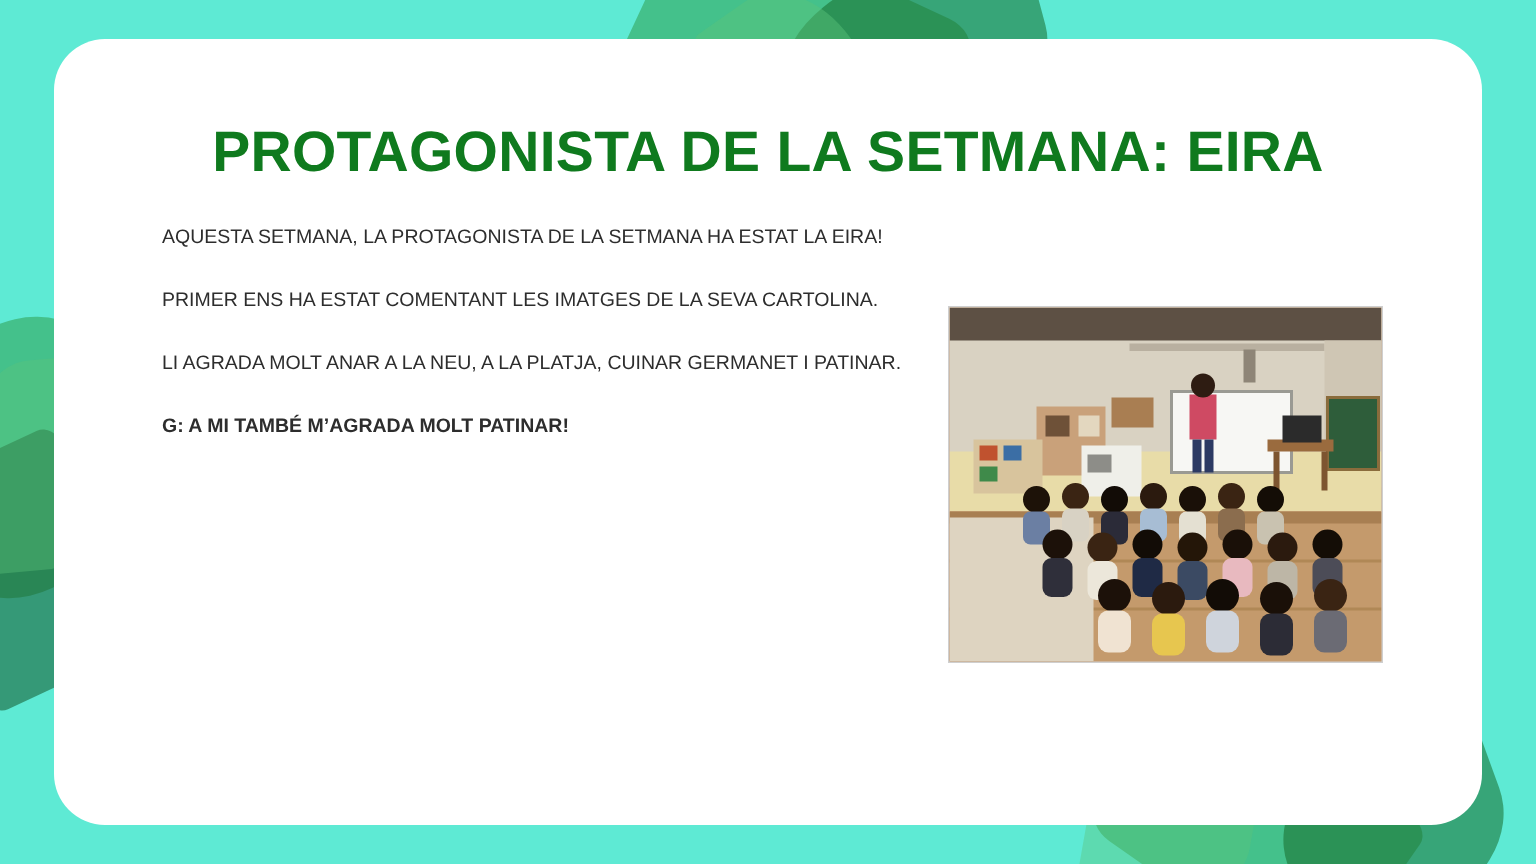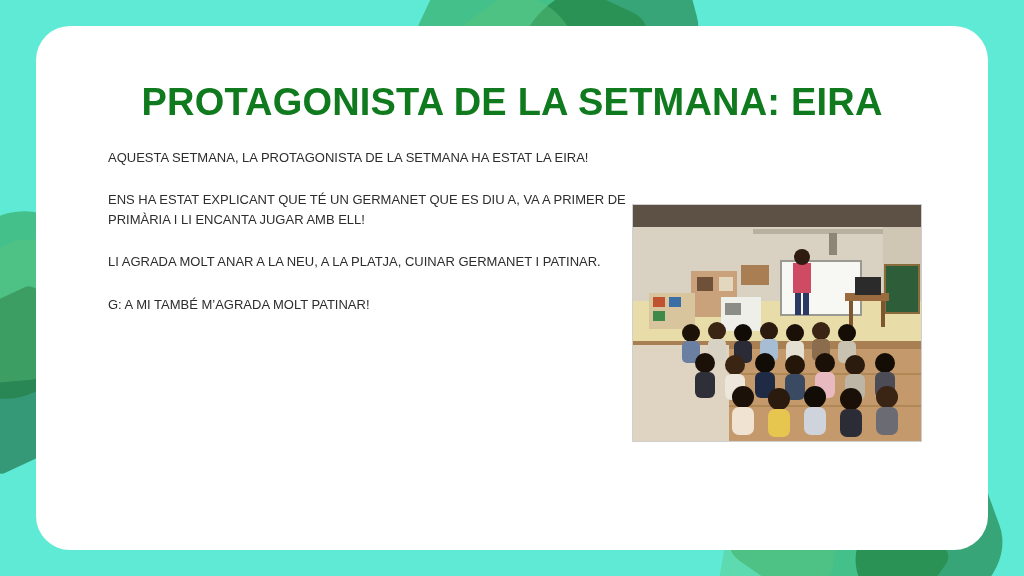--- a/index.html
+++ b/index.html
@@ -117,20 +117,21 @@
     color: #2d2d2d;
     font-size: 13px;
     line-height: 1.55;
     margin-left: 10px;
   }
   .para {
     margin: 0 0 22px 0;
   }
   .para:last-child {
     margin-bottom: 0;
+    font-weight: bold;
   }
 
   .photo {
     position: absolute;
     left: 596px;
     top: 178px;
     width: 288px;
     height: 236px;
     border: 1px solid #cfcfcf;
     overflow: hidden;
@@ -154,21 +155,21 @@
   <div class="leaf l5"></div>
   <div class="leaf l6"></div>
   <div class="leaf l9"></div>
 
   <div class="card">
 
     <div class="title">PROTAGONISTA DE LA SETMANA: EIRA</div>
 
     <div class="body-text">
       <p class="para">AQUESTA SETMANA, LA PROTAGONISTA DE LA SETMANA HA ESTAT LA EIRA!</p>
-      <p class="para">ENS HA ESTAT EXPLICANT QUE TÉ UN GERMANET QUE ES DIU A, VA A PRIMER DE PRIMÀRIA I LI ENCANTA JUGAR AMB ELL!</p>
+      <p class="para">PRIMER ENS HA ESTAT COMENTANT LES IMATGES DE LA SEVA CARTOLINA.</p>
       <p class="para">LI AGRADA MOLT ANAR A LA NEU, A LA PLATJA, CUINAR GERMANET I PATINAR.</p>
       <p class="para">G: A MI TAMBÉ M’AGRADA MOLT PATINAR!</p>
     </div>
 
     <div class="photo">
       <svg width="288" height="236" viewBox="0 0 288 236" xmlns="http://www.w3.org/2000/svg">
 
         <rect x="0" y="0" width="288" height="120" fill="#d9d2c2"></rect>
         <rect x="0" y="0" width="288" height="22" fill="#5d5044"></rect>
 

